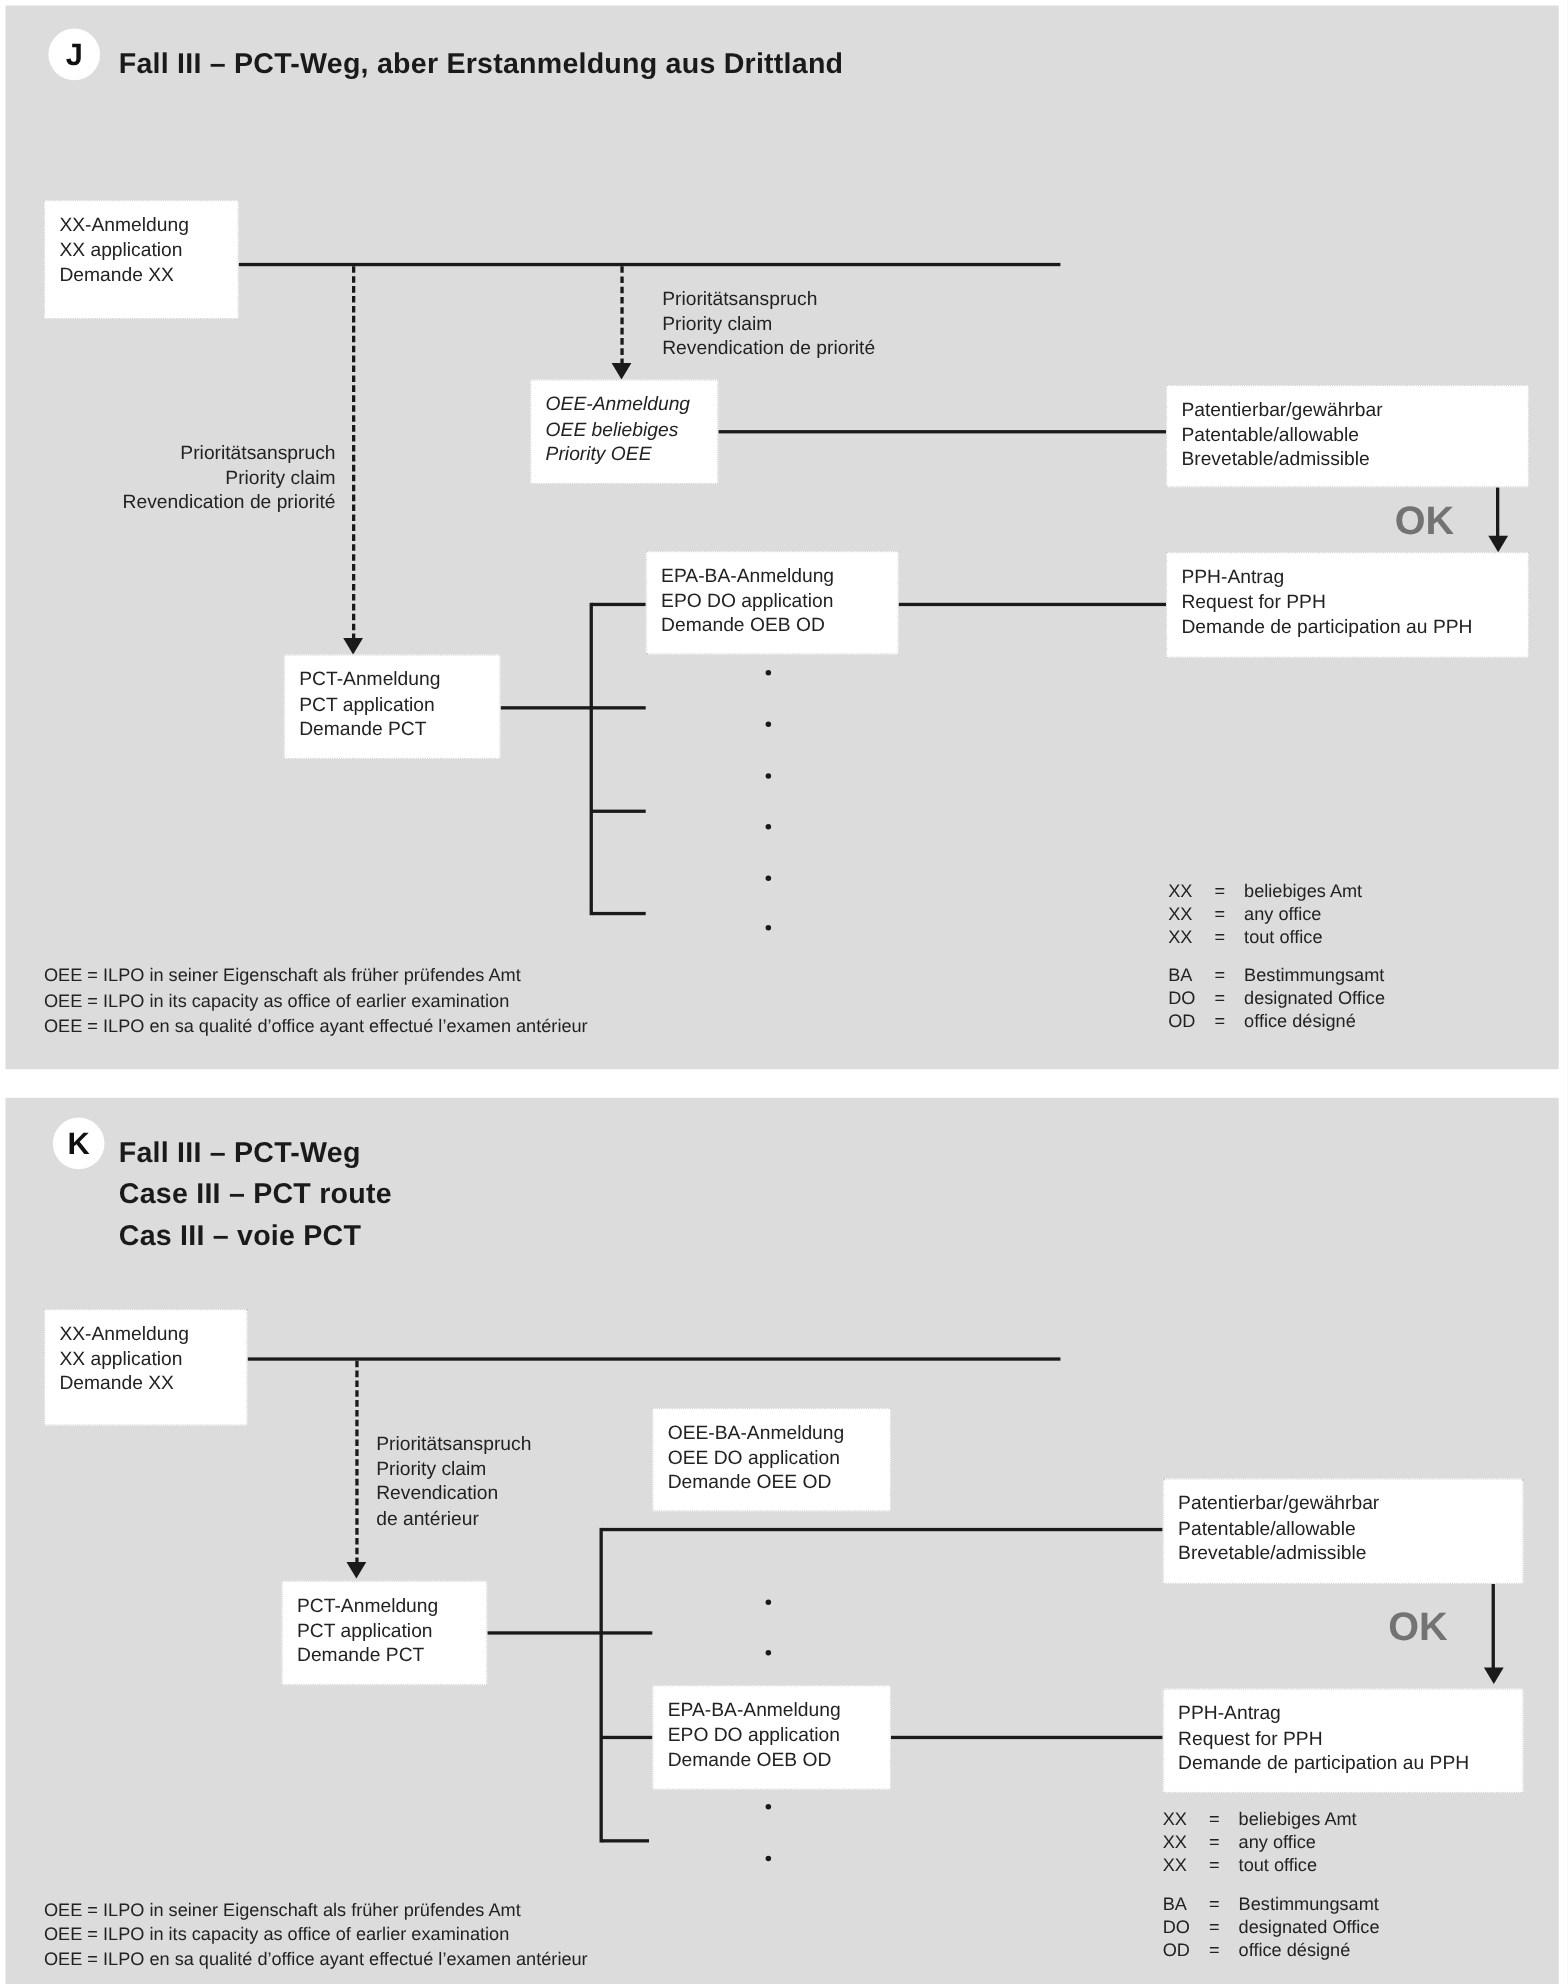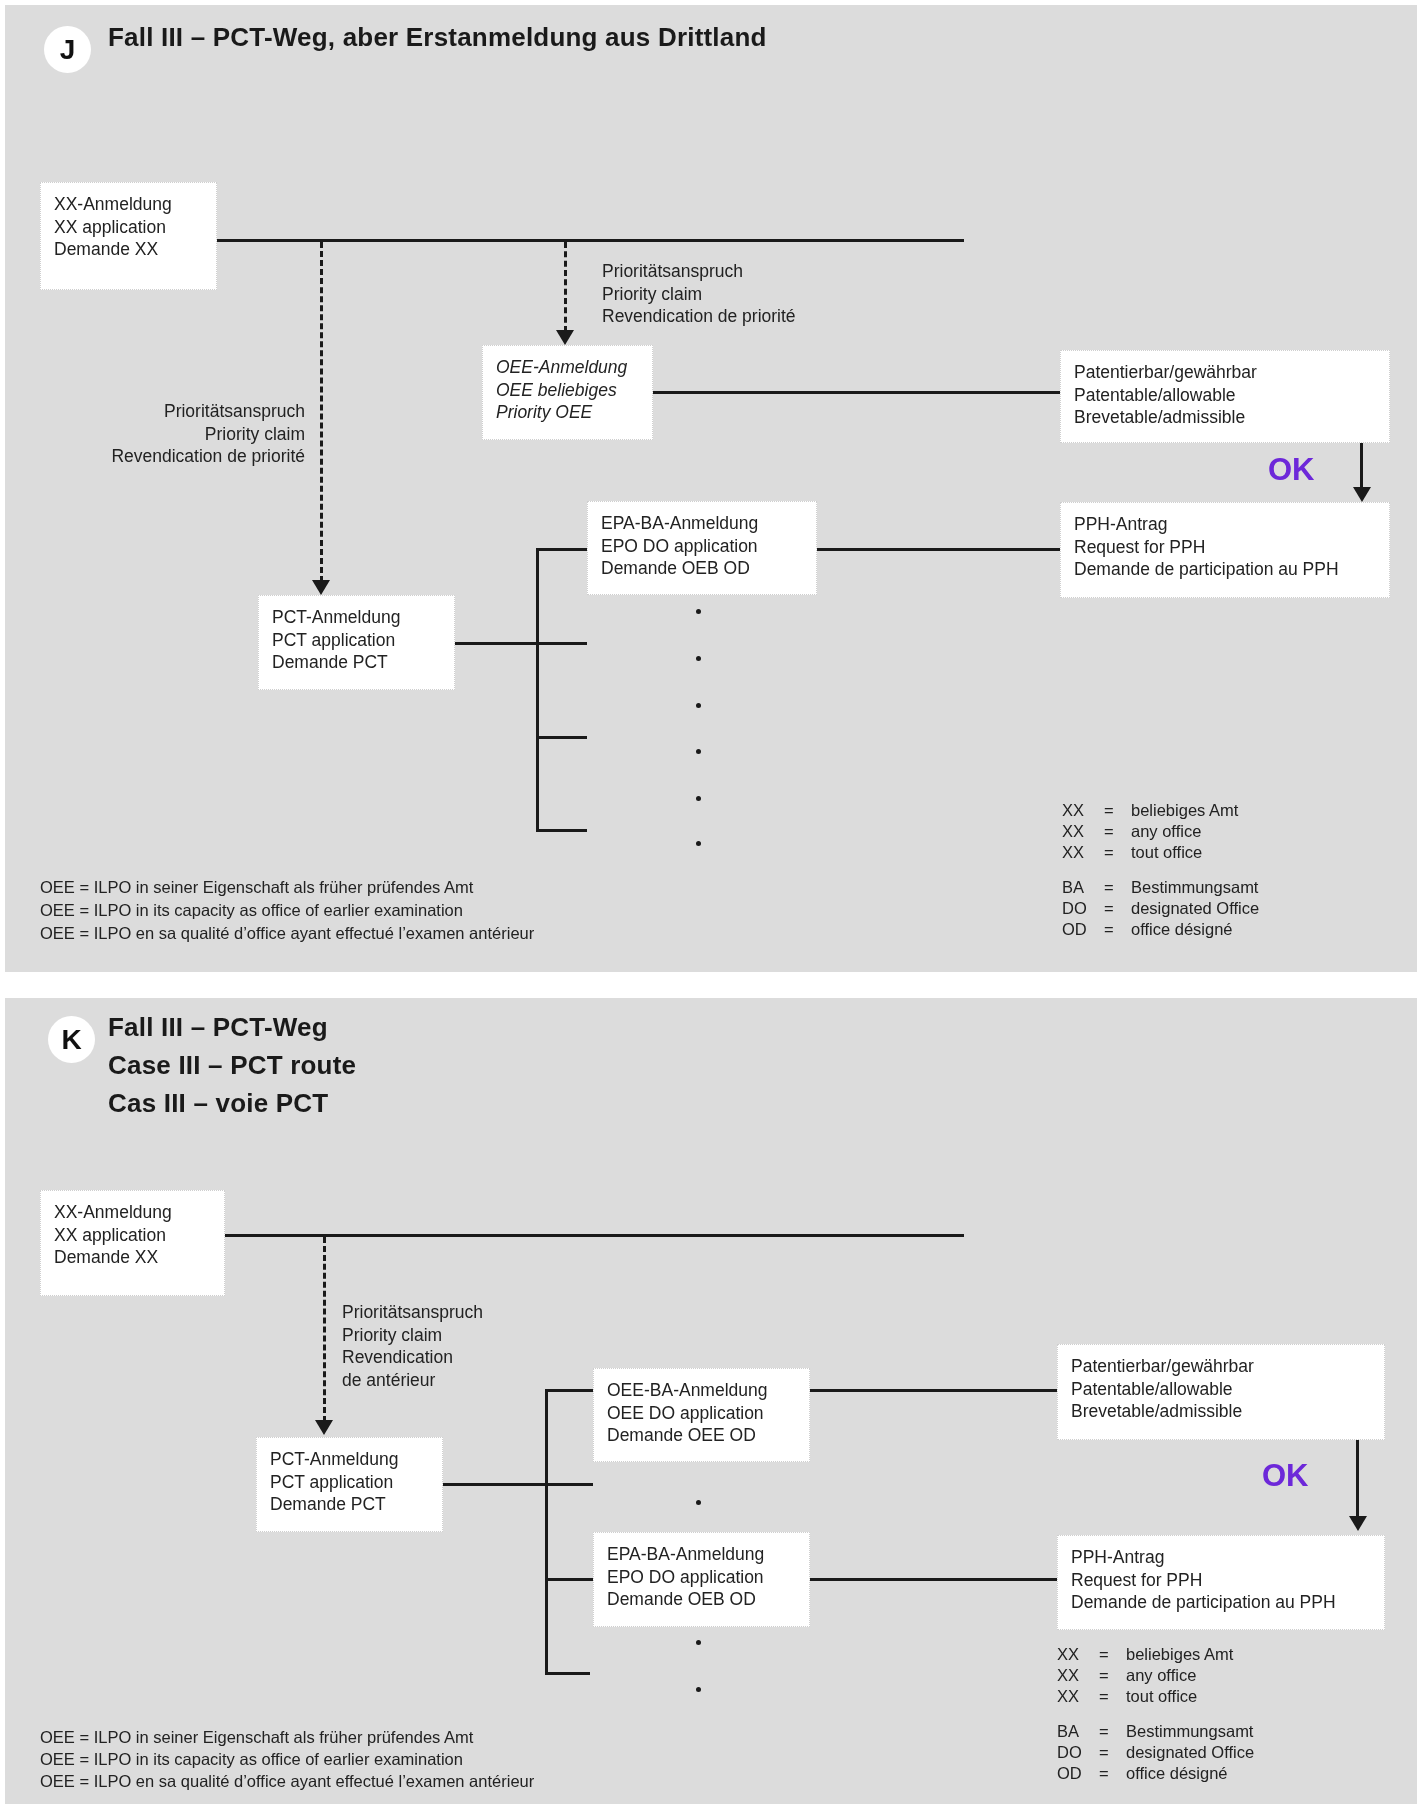--- a/index.html
+++ b/index.html
@@ -2,31 +2,31 @@
 <html><head>
 <meta charset="utf-8">
 <style>
   * { margin:0; padding:0; box-sizing:border-box; }
   html,body { background:#ffffff; }
   body { font-family:"Liberation Sans","DejaVu Sans",sans-serif; color:#1d1d1d; }
   #page { position:relative; width:1425px; height:1804px; background:#ffffff; overflow:hidden; }
   .panel { position:absolute; left:5px; width:1412px; background:#dcdcdc; }
   .badge { position:absolute; width:47px; height:47px; border-radius:50%; background:#ffffff;
            font-weight:bold; font-size:28px; line-height:47px; text-align:center; color:#111; }
-  .ptitle { position:absolute; font-weight:bold; font-size:26px; line-height:38px; color:#1a1a1a; letter-spacing:0.2px; }
+  .ptitle { position:absolute; font-weight:bold; font-size:26px; line-height:38px; color:#1a1a1a; letter-spacing:0.2px;margin-top:20px; }
   .box { position:absolute; background:#ffffff; padding:10px 13px; font-size:17.5px; line-height:22.5px;
          color:#222; z-index:3; border:1px dotted #cfcfcf; }
   .hline { position:absolute; height:3px; background:#1a1a1a; z-index:2; }
   .vline { position:absolute; width:3px; background:#1a1a1a; z-index:2; }
   .dashline { position:absolute; width:0; border-left:3px dashed #1a1a1a; z-index:2; }
   .arrowhead { position:absolute; width:0; height:0; border-left:9px solid transparent;
                border-right:9px solid transparent; border-top:15px solid #1a1a1a; z-index:2; }
   .flowlabel { position:absolute; font-size:17.5px; line-height:22.5px; color:#222; z-index:3; }
   .flowlabel.r { text-align:right; }
-  .ok { position:absolute; font-weight:bold; font-size:31px; color:#6d28d9; z-index:3; }
+  .ok { position:absolute; font-weight:bold; font-size:36px; color:#737373; z-index:3; }
   .dot { position:absolute; width:5px; height:5px; border-radius:50%; background:#1a1a1a; z-index:2; }
   .legend { position:absolute; font-size:16.5px; line-height:23px; color:#222; z-index:3; }
   .legrow { white-space:nowrap; }
   .legrow .k { display:inline-block; width:42px; }
   .legrow .e { display:inline-block; width:27px; }
 </style>
 </head>
 <body>
 
 <div id="page">
@@ -152,21 +152,21 @@
     <div>Revendication</div>
     <div>de antérieur</div>
   </div>
 
   <div class="hline" style="left:547px; top:1389px; width:510px;"></div>
   <div class="vline" style="left:545px; top:1389px; height:286px;"></div>
   <div class="hline" style="left:443px; top:1483px; width:150px;"></div>
   <div class="hline" style="left:547px; top:1578px; width:510px;"></div>
   <div class="hline" style="left:547px; top:1672px; width:43px;"></div>
 
-  <div class="box" style="left:593px; top:1368px; width:217px; height:94px;">
+  <div class="box" style="left:593px; top:1280px; width:217px; height:94px;">
     <div>OEE-BA-Anmeldung</div>
     <div>OEE DO application</div>
     <div>Demande OEE OD</div>
   </div>
 
   <div class="box" style="left:1057px; top:1344px; width:328px; height:96px;">
     <div>Patentierbar/gewährbar</div>
     <div>Patentable/allowable</div>
     <div>Brevetable/admissible</div>
   </div>

